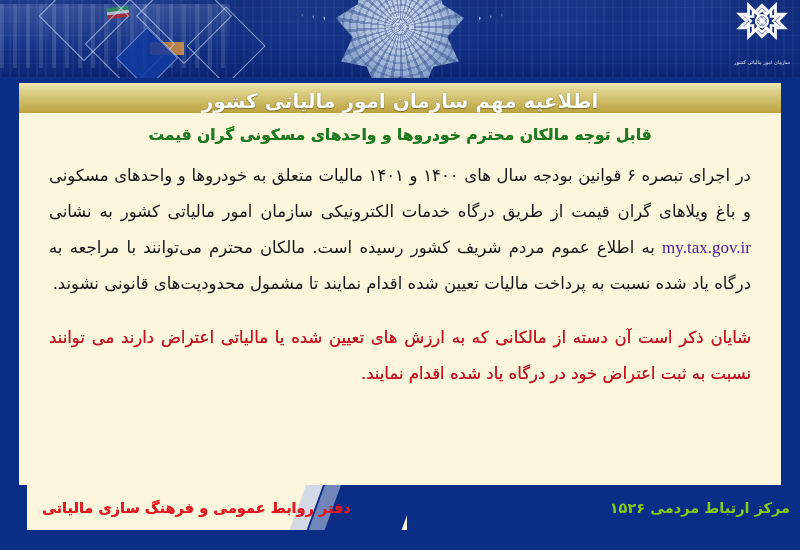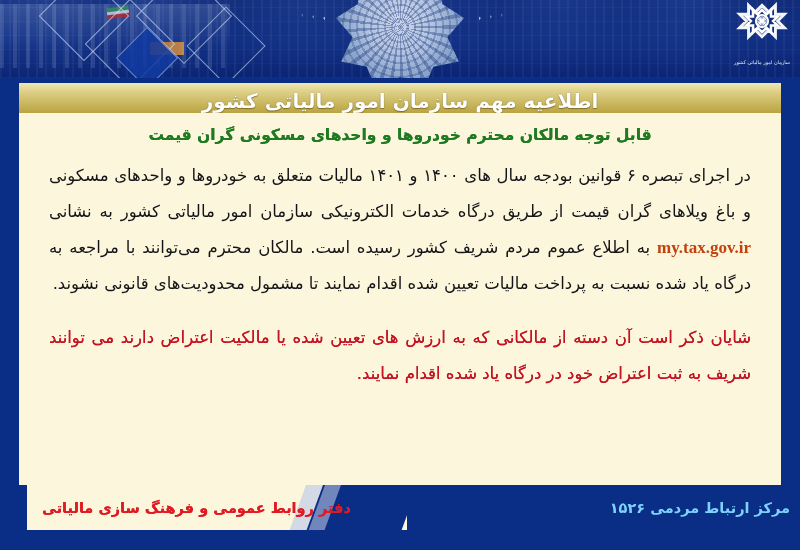--- a/index.html
+++ b/index.html
@@ -213,23 +213,23 @@
     text-align: justify;
     text-justify: inter-word;
   }
   .para.black { color: #141418; }
   .para.red {
     color: #c41423;
     margin-top: 18px;
     text-shadow: 0 0 .4px #c41423;
   }
   .url-red {
-    color: #c2410c;
+    color: #4c1d95;
     font-family: "Liberation Serif", "DejaVu Serif", serif;
-    font-weight: bold;
+    font-weight: normal;
     font-size: 17px;
     direction: ltr;
     unicode-bidi: embed;
     display: inline-block;
   }
 
   
   .footer {
     position: absolute;
     left: 8px; top: 485px;
@@ -285,21 +285,21 @@
     font-weight: bold;
     direction: ltr;
     letter-spacing: .1px;
   }
   .footer-center {
     position: absolute;
     right: 18px; top: 0;
     height: 45px;
     display: flex;
     align-items: center;
-    color: #7dd3fc;
+    color: #84cc16;
     font-size: 14.5px;
     font-weight: bold;
     white-space: nowrap;
   }
 </style>
 </head>
 <body>
 
 <div id="poster">
 
@@ -355,21 +355,21 @@
   <div class="title-bar">
     <span class="title-text">اطلاعیه مهم سازمان امور مالیاتی کشور</span>
   </div>
 
   <div class="body-panel">
 
     <p class="subtitle">قابل توجه مالکان محترم خودروها و واحدهای مسکونی گران قیمت</p>
 
     <p class="para black"><span>در اجرای تبصره ۶ قوانین بودجه سال های ۱۴۰۰ و ۱۴۰۱ مالیات متعلق به خودروها و واحدهای مسکونی و باغ ویلاهای گران قیمت از طریق درگاه خدمات الکترونیکی سازمان امور مالیاتی کشور به نشانی </span><span class="url-red">my.tax.gov.ir</span><span> به اطلاع عموم مردم شریف کشور رسیده است. مالکان محترم می‌توانند با مراجعه به درگاه یاد شده نسبت به پرداخت مالیات تعیین شده اقدام نمایند تا مشمول محدودیت‌های قانونی نشوند.</span></p>
 
-    <p class="para red">شایان ذکر است آن دسته از مالکانی که به ارزش های تعیین شده یا مالکیت اعتراض دارند می توانند شریف به ثبت اعتراض خود در درگاه یاد شده اقدام نمایند.</p>
+    <p class="para red">شایان ذکر است آن دسته از مالکانی که به ارزش های تعیین شده یا مالیاتی اعتراض دارند می توانند نسبت به ثبت اعتراض خود در درگاه یاد شده اقدام نمایند.</p>
   </div>
 
   <div class="footer">
     <div class="footer-cream"></div>
     <div class="footer-cream-cut"></div>
     <div class="footer-stripe s1"></div>
     <div class="footer-stripe s2"></div>
 
     <div class="footer-office">دفتر روابط عمومی و فرهنگ سازی مالیاتی</div>
 

